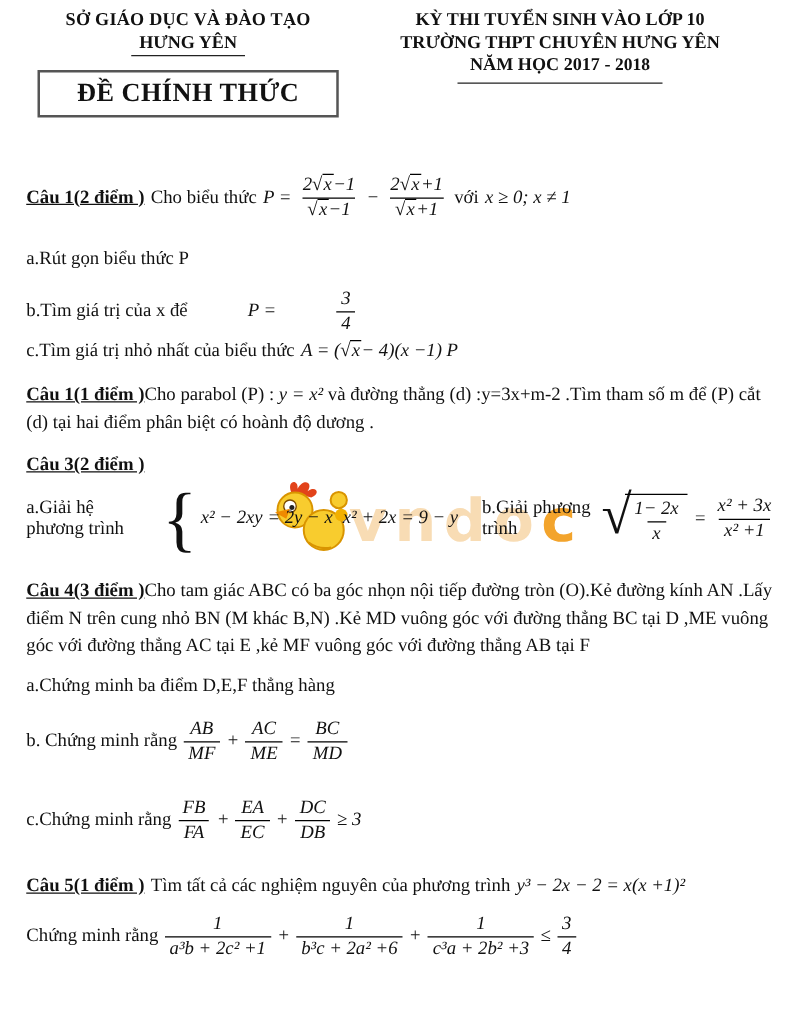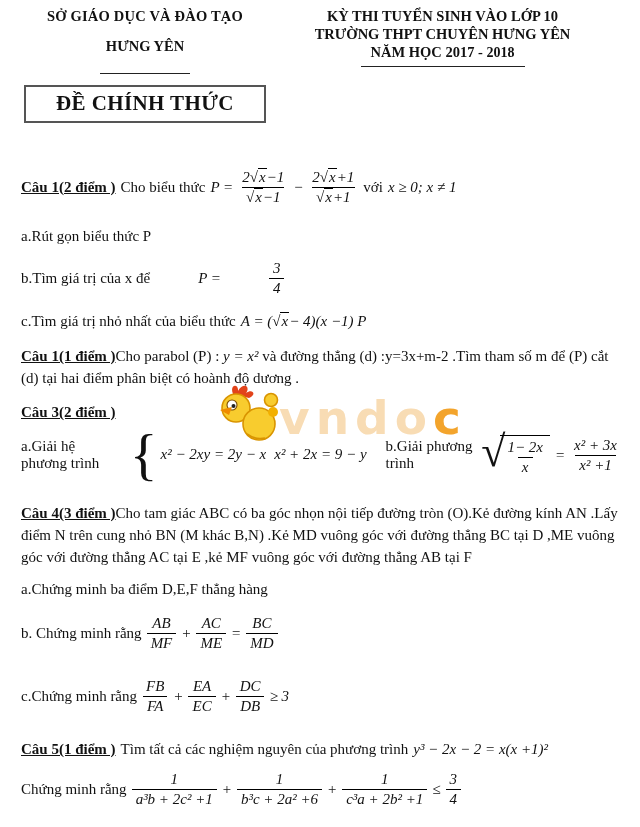--- a/index.html
+++ b/index.html
@@ -6,24 +6,24 @@
   html,body { background:#888; }
   .page {
     position:relative; width:640px; height:827px; margin:0 auto;
     background:#ffffff; overflow:hidden;
     font-family:"Liberation Serif","DejaVu Serif",serif;
     font-size:15px; color:#111;
   }
   .content { position:relative; z-index:1; }
 
   
-  .hdr { display:flex; justify-content:flex-start; padding:8px 14px 0 20px; }
+  .hdr { display:flex; justify-content:center; padding:8px 14px 0 20px; }
   .hdr-left { width:250px; text-align:center; font-weight:bold; font-size:14.5px; }
   .hdr-left .l1 { letter-spacing:0.2px; }
-  .hdr-left .l2 { display:inline-block; border-bottom:1.6px solid #222; padding:0 6px 18px; margin-top:13px; }
+  .hdr-left .l2 { display:inline-block; border-bottom:1.6px solid #222; padding:0 6px 1px; margin-top:1px; }
   .exam-box {
     display:inline-block; margin-top:11px; border:2px solid #555;
     padding:4px 30px 5px; font-size:21px; font-weight:bold; letter-spacing:0.4px;
   }
   .hdr-right { width:345px; text-align:center; font-weight:bold; font-size:14.5px; line-height:17.5px; }
   .hdr-right .l3wrap { display:inline-block; border-bottom:1.8px solid #222; padding:0 10px 4px; margin-top:1px; }
   .year-sans { font-family:Liberation Serif, serif; font-size:14px; }
 
   
   .watermark { position:absolute; left:203px; top:382px; z-index:0; display:flex; align-items:flex-start; }
@@ -57,21 +57,21 @@
 
   
   .bigroot { display:inline-flex; align-items:flex-start; }
   .bigroot .sign { font-size:44px; line-height:0.78; margin-right:-5px; font-style:normal; }
   .bigroot .under { border-top:1.6px solid #000; padding:3px 3px 0; }
 
   
   #q1-row  { margin-top:38px; min-height:52px; }
   #q1a     { margin-top:15px; }
   #q1b-row { margin-top:9px;  min-height:48px;gap:43px; }
-  #q1c-row { margin-top:11px; }
+  #q1c-row { }
   #q2-para { margin-top:15px; width:608px; }
   #q3-label{ margin-top:15px; display:inline-block; }
   #q3-row  { margin-top:3px;  min-height:62px; }
   #q4-para { margin-top:16px; width:612px; }
   #q4a     { margin-top:13px; }
   #q4b-row { margin-top:9px;  min-height:52px; }
   #q4c-row { margin-top:11px; min-height:52px; }
   #q5-row  { margin-top:19px; }
   #q6-row  { margin-top:9px;  }
   #q6b-row { margin-top:5px;  min-height:52px; }
@@ -237,21 +237,21 @@
             <span class="den">a³b + 2c² +1</span>
           </span>
         <span class="m">+</span>
         <span class="frac">
             <span class="num">1</span>
             <span class="den">b³c + 2a² +6</span>
           </span>
         <span class="m">+</span>
         <span class="frac">
             <span class="num">1</span>
-            <span class="den">c³a + 2b² +1</span>
+            <span class="den">c³a + 2b² +3</span>
           </span>
         <span class="m">≤</span>
         <span class="frac">
             <span class="num">3</span>
             <span class="den">4</span>
           </span>
       </div>
 
     </main>
   </div>

